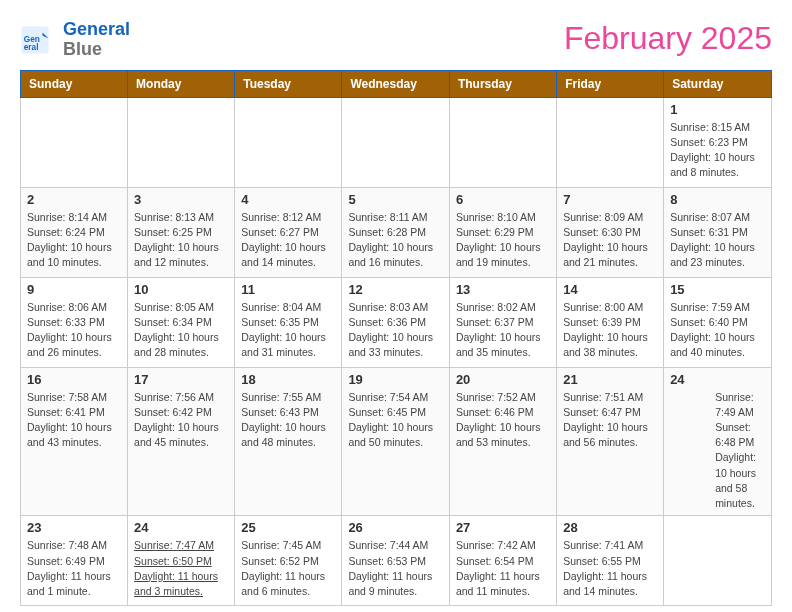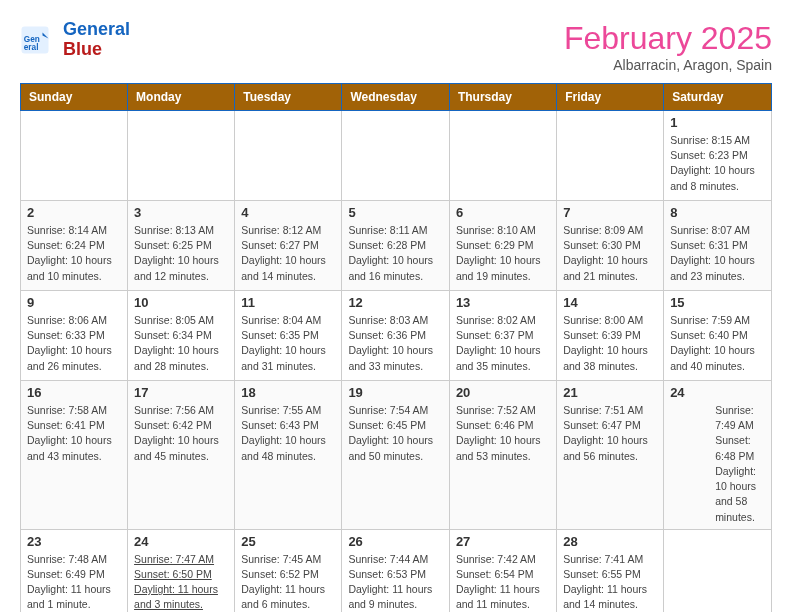--- a/index.html
+++ b/index.html
@@ -98,27 +98,26 @@
 <div class="header-area">
   <div class="logo">
     <svg class="logo-icon" viewBox="0 0 40 40">
       <rect x="2" y="2" width="36" height="36" rx="4" fill="#e3f0ff"></rect>
       <text x="5" y="22" font-size="11" font-weight="bold" fill="#1565c0">Gen</text>
       <text x="5" y="33" font-size="11" font-weight="bold" fill="#1565c0">eral</text>
       <polygon points="30,10 38,18 30,14" fill="#1565c0"></polygon>
     </svg>
     <div>
       <div class="logo-text">
-        <span>General</span><br><span style="color:#b91c1c">Blue</span>
+        <span>General</span><br><span style="color:#737373">Blue</span>
       </div>
     </div>
   </div>
   <div class="title-area">
     <div class="month-title">February 2025</div>
-    <div class="subtitle">Albarracin, Aragon, Spain</div>
   </div>
 </div>
 
 <table class="calendar-table">
   <thead>
     <tr>
     <th>Sunday</th>
         <th>Monday</th>
         <th>Tuesday</th>
         <th>Wednesday</th>

